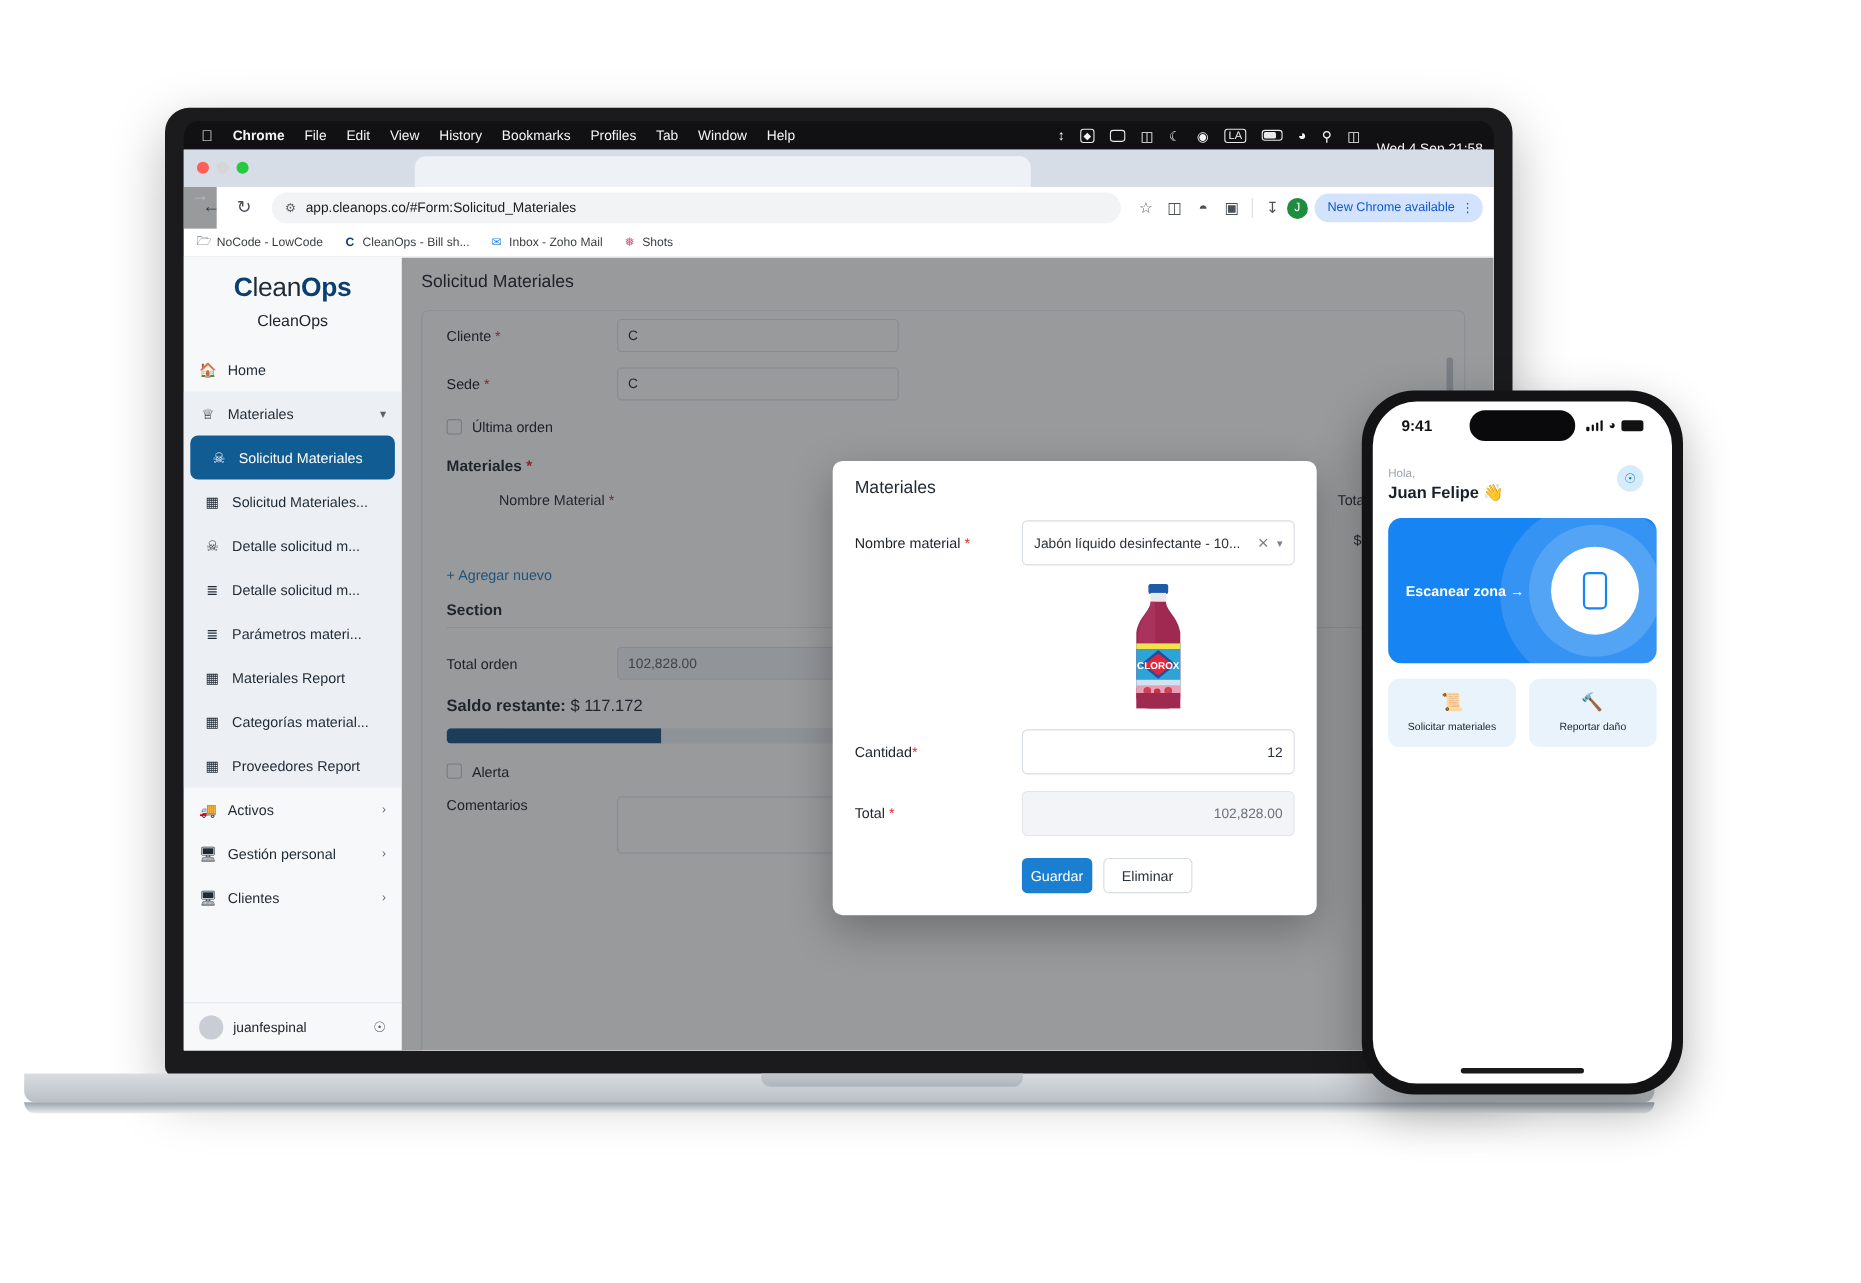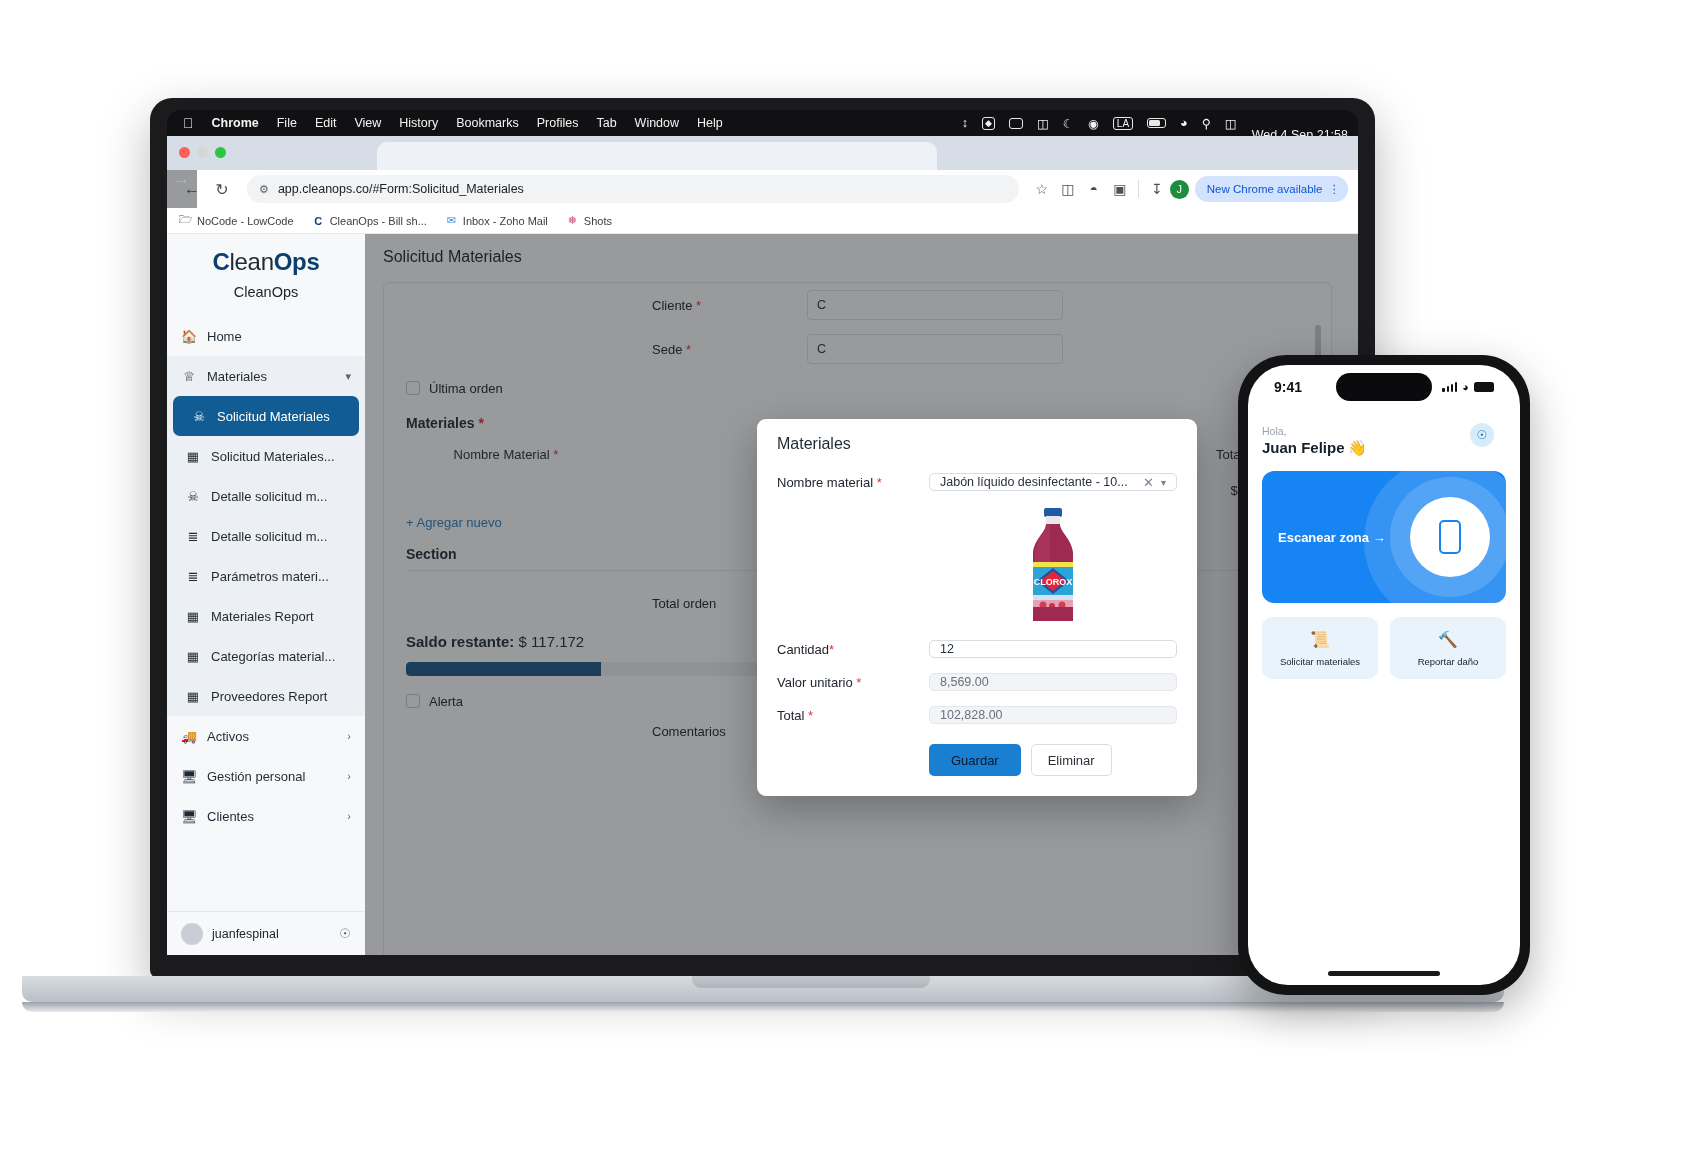--- a/index.html
+++ b/index.html
@@ -108,21 +108,21 @@
     padding: 0 14px; border-top: 1px solid #e3e7ec; font-size: 12.5px; color: #20262e;
   }
   .useravatar { width: 22px; height: 22px; border-radius: 50%; background: #c9ced6; display:block; }
 
   .content { flex: 1; position: relative; background: #fff; overflow: hidden; }
   .page-title { font-size: 16px; color: #20262e; padding: 14px 0 0 18px; }
   .card {
     position: absolute; left: 18px; top: 48px; right: 26px; bottom: -40px;
     background: #fff; border: 1px solid #e5e8ec; border-radius: 6px;
   }
-  .frow { display: flex; align-items: center; padding: 0 22px; height: 44px; font-size: 13px; color: #20262e; justify-content: center; }
+  .frow { display: flex; align-items: center; padding: 0 22px; height: 44px; font-size: 13px; color: #20262e; }
   .flabel { width: 155px; flex: 0 0 155px; }
   .req { color: #e0303b; }
   .finput {
     width: 256px; height: 30px; border: 1px solid #dfe3e8; border-radius: 4px;
     background: #fff; font-size: 12.5px; color: #2b3138; display:flex; align-items:center; padding: 0 9px;
   }
   .finput.readonly { background: #f2f4f7; color: #5d6570; }
   .checkrow { display:flex; align-items:center; gap:9px; padding: 4px 22px; font-size:13px; color:#20262e; height: 34px;}
   .cbx { width:14px; height:14px; border:1.5px solid #c2c8d0; border-radius:3px; background:#fff; display:block; }
   .secthead { font-weight: bold; font-size: 14px; color: #1f2933; padding: 10px 22px 6px; }
@@ -144,30 +144,30 @@
 
   
   .modal {
     position: absolute; left: 392px; top: 185px; width: 440px; background: #fff;
     border-radius: 9px; box-shadow: 0 14px 40px rgba(0,0,0,.28); padding: 16px 20px 20px;
   }
   .modal h2 { font-size: 16px; font-weight: normal; color: #1f2933; margin-bottom: 20px; }
   .mrow { display:flex; align-items:center; margin-bottom: 15px; font-size: 13px; color:#20262e; }
   .mlabel { width: 152px; flex: 0 0 152px; }
   .mfield {
-    flex:1; height: 18px; border:1px solid #d8dde3; border-radius:5px; background:#fff;
-    display:flex; align-items:center; padding: 0 10px; font-size: 12.5px; color:#2b3138;
+    flex:1; height: 41px; border:1px solid #d8dde3; border-radius:5px; background:#fff;
+    display:flex; align-items:center; padding: 0 10px; font-size: 12.5px; color:#2b3138;justify-content:flex-end;
   }
   .mfield.readonly { background:#f2f4f8; color:#6a717b; border-color:#e3e7ec; }
   .mfield .selval { flex:1; white-space:nowrap; overflow:hidden; text-overflow:ellipsis; }
   .mfield .xic { color:#7b828c; font-size:13px; padding:0 7px; }
   .mfield .dic { color:#7b828c; font-size:10px; }
   .bottlewrap { display:flex; justify-content:center; margin: 4px 0 16px; padding-left: 152px;}
   .mbtns { display:flex; gap: 10px; padding-left: 152px; margin-top: 20px; }
-  .btn-pri { background:#1a7fd0; color:#0f172a; border:none; border-radius:5px; height:32px; padding:0 22px; font-size:13px; font-family:inherit;}
+  .btn-pri { background:#1a7fd0; color:#ffffff; border:none; border-radius:5px; height:32px; padding:0 8px; font-size:13px; font-family:inherit;}
   .btn-sec { background:#fff; color:#2b3138; border:1px solid #d8dde3; border-radius:5px; height:32px; padding:0 16px; font-size:13px; font-family:inherit;}
 
   
   .laptop-base {
     position: absolute; left: -128px; top: 878px; width: 1482px; height: 26px;
     background: linear-gradient(#d9dde1, #b9bfc6);
     border-radius: 0 0 10px 10px;
   }
   .laptop-foot {
     position:absolute; left: 542px; top: 878px; width: 238px; height: 12px;
@@ -479,26 +479,20 @@
               </svg>
             </div>
 
             <div class="mrow">
               <span class="mlabel"><span>Cantidad</span><span class="req">*</span></span>
               <span class="mfield">
                   <span>12</span>
                 </span>
             </div>
 
-            <div class="mrow">
-              <span class="mlabel"><span>Valor unitario</span> <span class="req">*</span></span>
-              <span class="mfield readonly">
-                  <span>8,569.00</span>
-                </span>
-            </div>
 
             <div class="mrow">
               <span class="mlabel"><span>Total</span> <span class="req">*</span></span>
               <span class="mfield readonly">
                   <span>102,828.00</span>
                 </span>
             </div>
 
             <div class="mbtns">
               <button class="btn-pri">Guardar</button>

